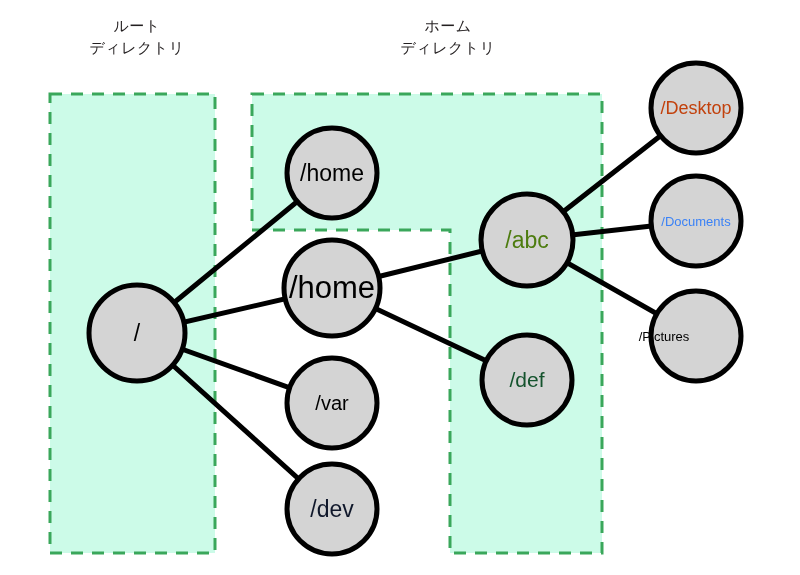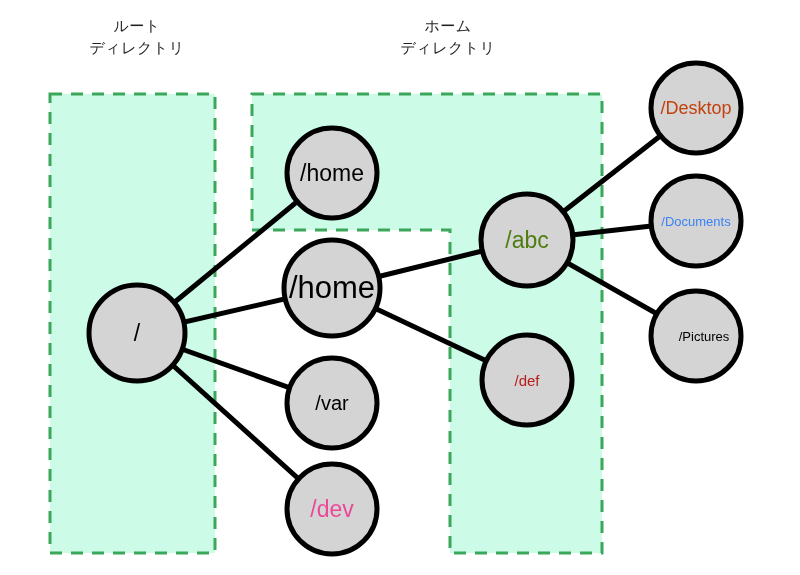--- a/index.html
+++ b/index.html
@@ -81,21 +81,21 @@
 
   <div id="labels-layer">
       <div class="region-label" style="left: 37px; top: 15px; width: 200px;">ルート
 ディレクトリ</div>
       <div class="region-label" style="left: 348px; top: 15px; width: 200px;">ホーム
 ディレクトリ</div>
       <div class="node-label" style="left: 137px; top: 333px; font-size: 23px; color: rgb(0, 0, 0);">/</div>
       <div class="node-label" style="left: 332px; top: 173px; font-size: 23px; color: rgb(0, 0, 0);">/home</div>
       <div class="node-label" style="left: 332px; top: 288px; font-size: 31px; color: rgb(0, 0, 0);">/home</div>
       <div class="node-label" style="left: 332px; top: 403px; font-size: 20px; color: rgb(0, 0, 0);">/var</div>
-      <div class="node-label" style="left: 332px; top: 509px; font-size: 23px; color: #ec4899;">/dev</div>
+      <div class="node-label" style="left: 332px; top: 509px; font-size: 23px; color: #0f172a;">/dev</div>
       <div class="node-label" style="left: 527px; top: 240px; font-size: 23px; color: #4d7c0f;">/abc</div>
-      <div class="node-label" style="left: 527px; top: 380px; font-size: 15px; color: #b91c1c;">/def</div>
+      <div class="node-label" style="left: 527px; top: 380px; font-size: 21px; color: #14532d;">/def</div>
       <div class="node-label" style="left: 696px; top: 108px; font-size: 18px; color: #c2410c;">/Desktop</div>
       <div class="node-label" style="left: 696px; top: 221px; font-size: 13px; color: #3b82f6;">/Documents</div>
-      <div class="node-label" style="left: 704px; top: 336px; font-size: 13px; color: rgb(0, 0, 0);">/Pictures</div>
+      <div class="node-label" style="left: 664px; top: 336px; font-size: 13px; color: rgb(0, 0, 0);">/Pictures</div>
     </div>
 
 </div>
 
 </body></html>

